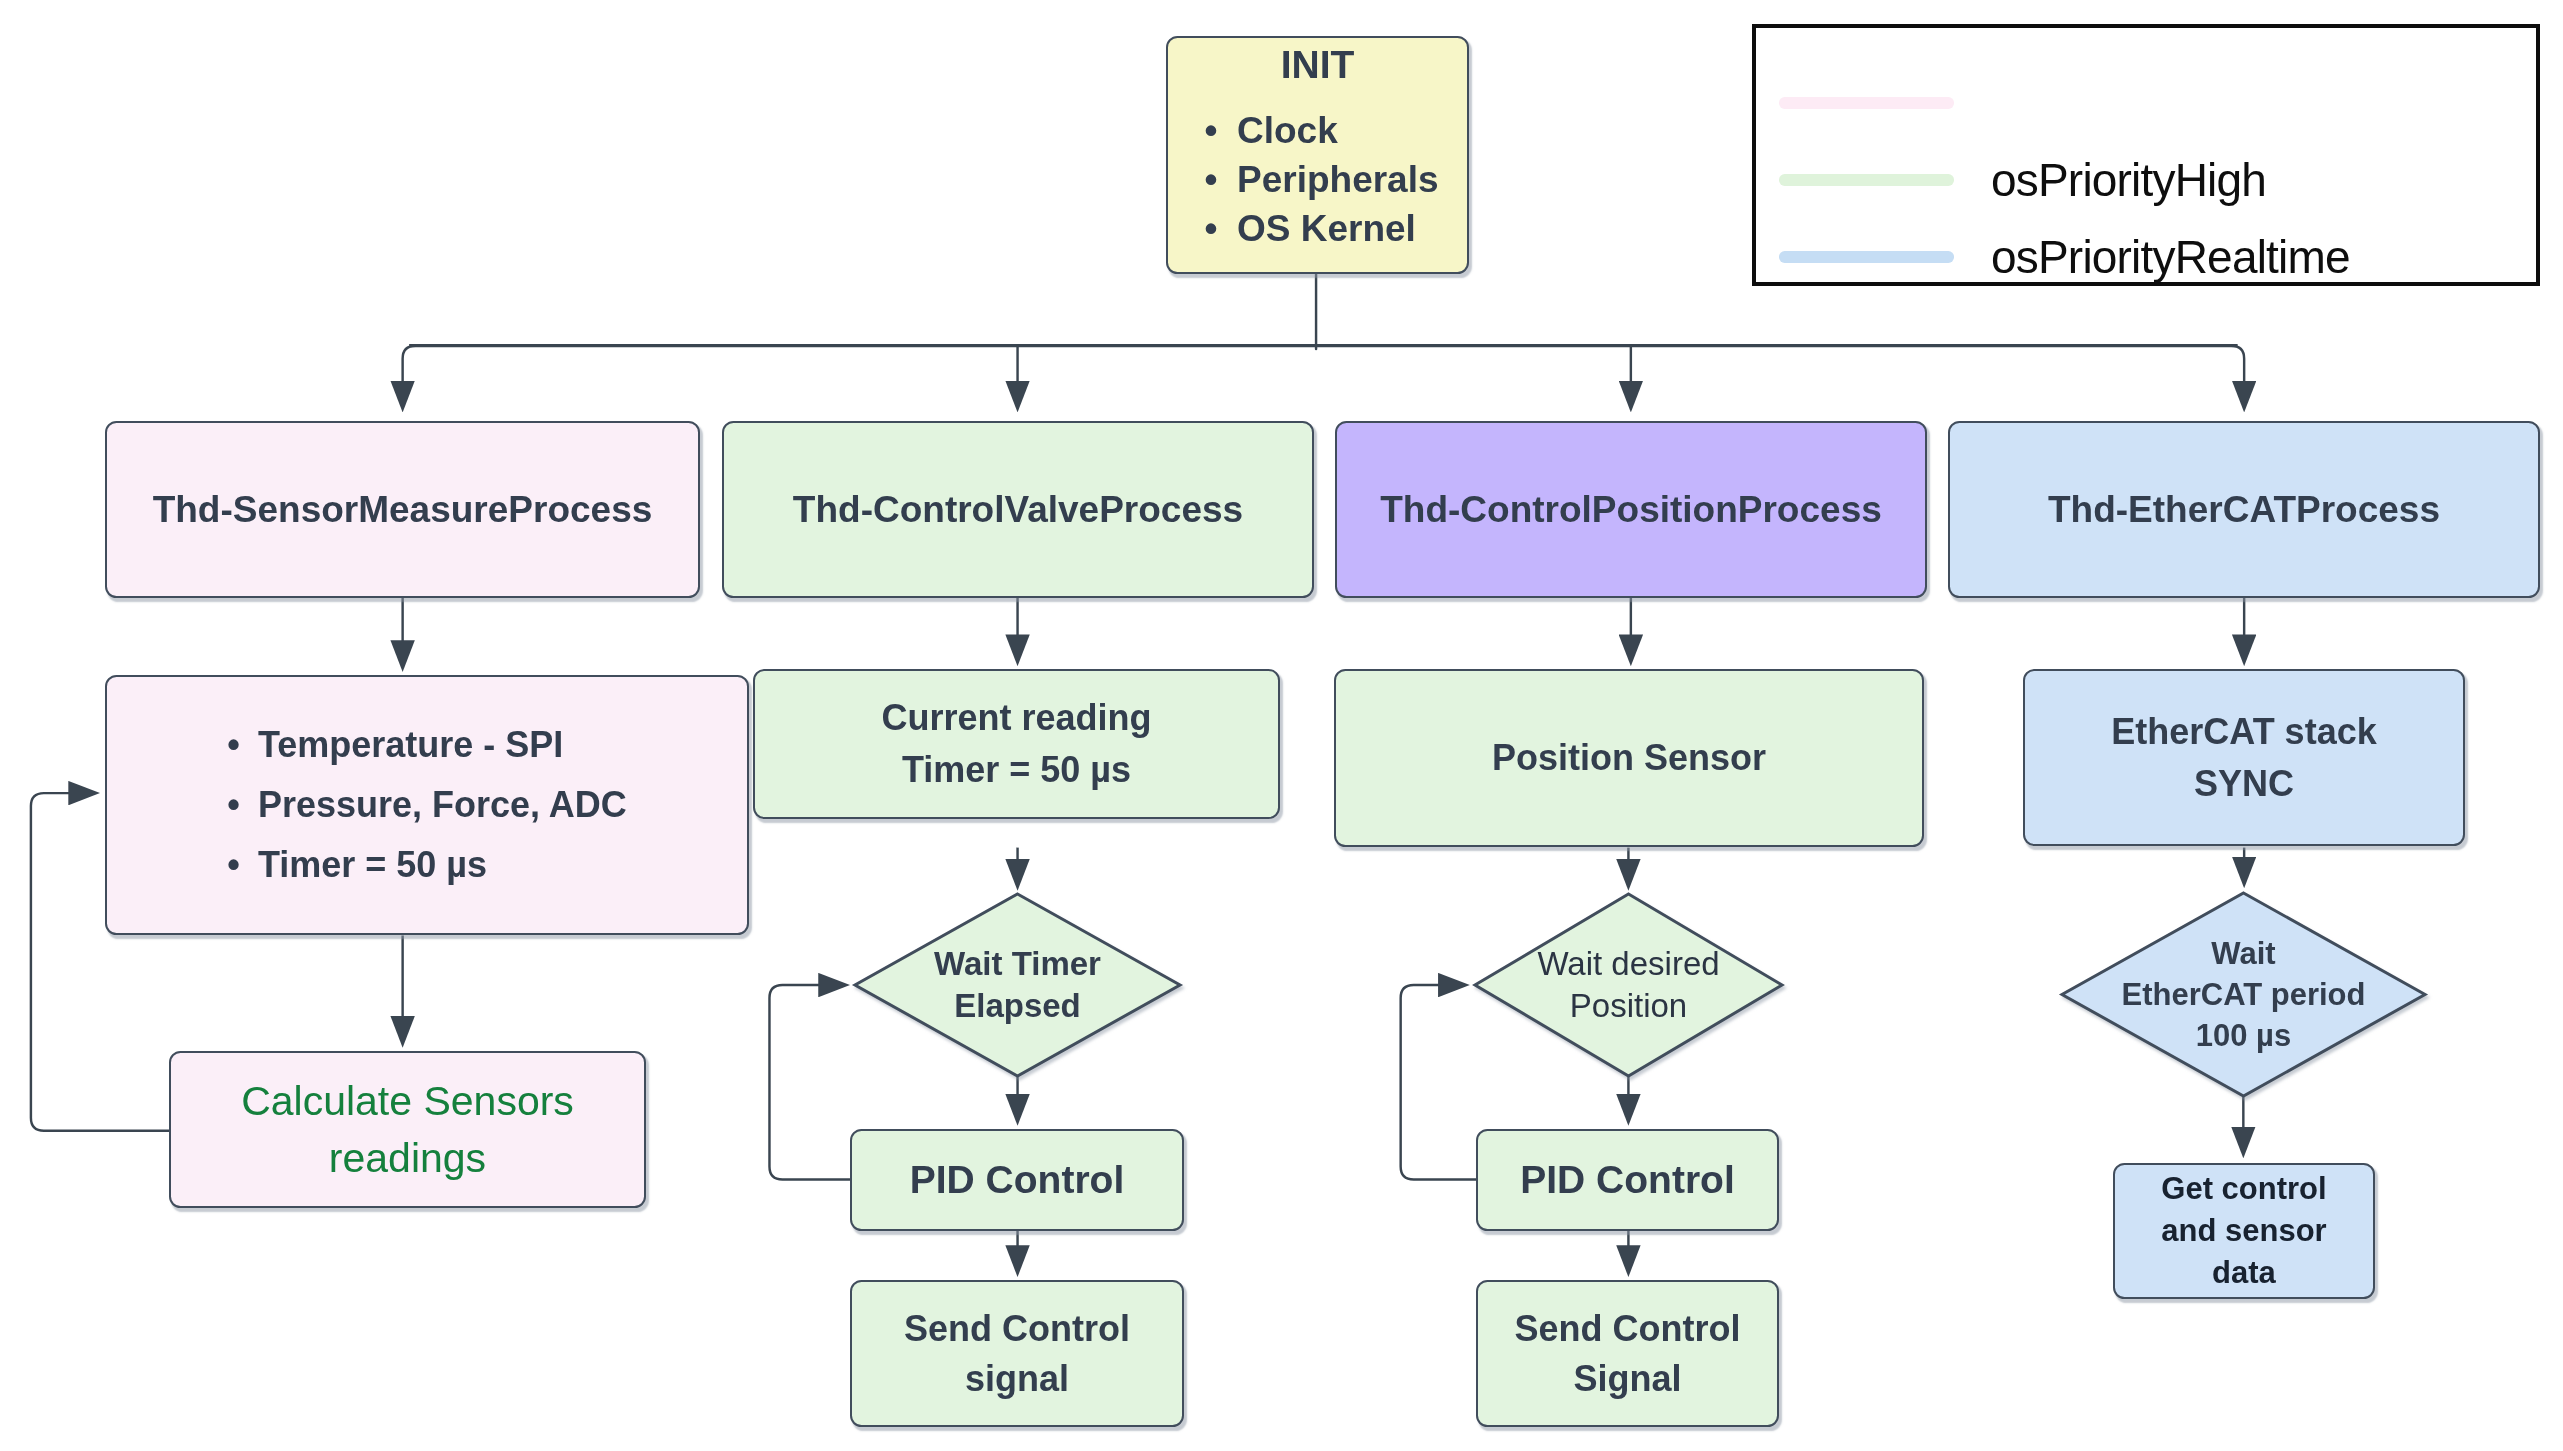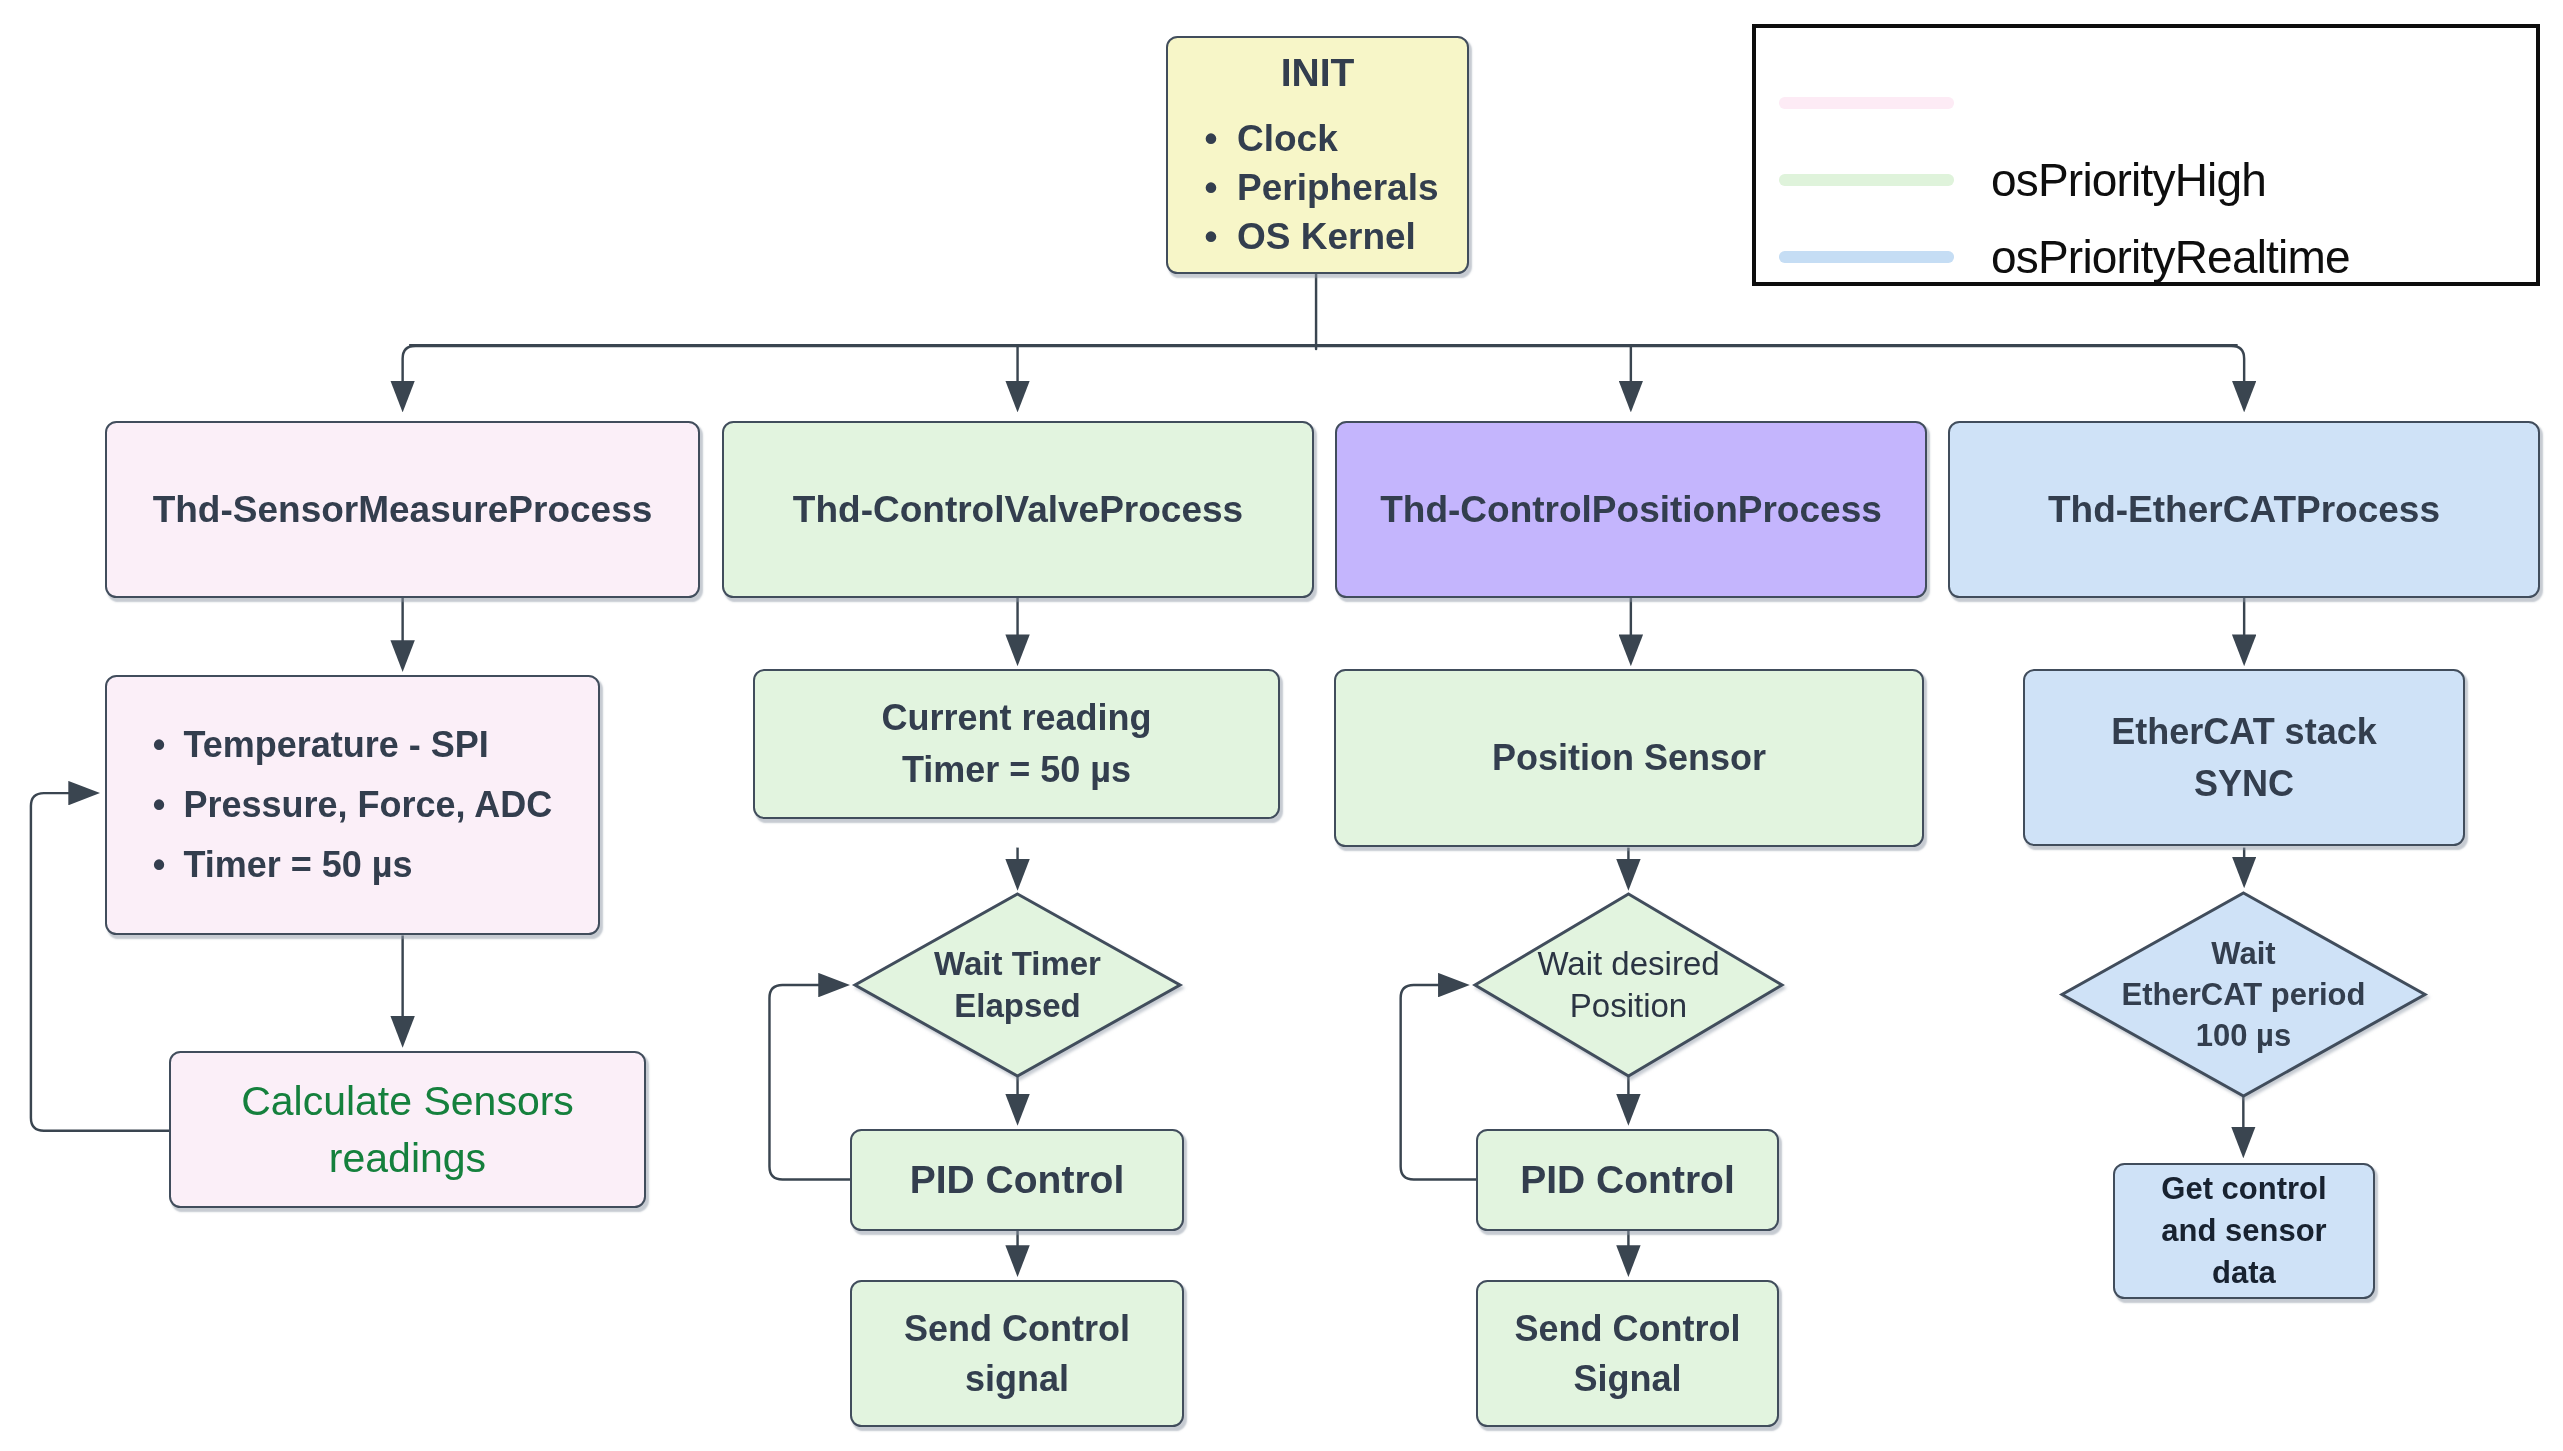--- a/index.html
+++ b/index.html
@@ -17,21 +17,21 @@
     box-shadow:2.4px 3.3px 1.6px rgba(141,152,166,0.5);box-sizing:border-box;
   }
   .thread-label{font-weight:bold;font-size:37px;letter-spacing:0px;}
   .pre{white-space:pre-line;}
   .b-bold{font-weight:bold;font-size:36px;line-height:52px;}
   .pid-label{font-weight:bold;font-size:39px;}
   .send-label{font-weight:bold;font-size:36px;line-height:50px;}
   .calc-label{font-weight:normal;font-size:41px;line-height:57px;color:#15803d;}
   .get-label{font-weight:bold;font-size:31px;line-height:42px;color:#182230;}
   
-  #init{flex-direction:column;justify-content:flex-start;padding-top:13px;}
+  #init{flex-direction:column;justify-content:flex-start;padding-top:5px;}
   #init .init-title{font-weight:bold;font-size:39px;margin-bottom:6.5px;}
   #init ul{list-style:none;margin:12px;padding:0 0 0 8.1px;text-align:left;}
   #init li{font-weight:bold;font-size:37px;line-height:49px;}
   #init li::before{content:"\2022";margin-right:19.5px;}
   
   #b1 ul{list-style:none;margin:0;padding:0;text-align:left;}
   #b1 li{font-weight:bold;font-size:36px;line-height:60px;}
   #b1 li::before{content:"\2022";margin-right:18px;}
   
   .diamond{position:absolute;z-index:2;}
@@ -119,21 +119,21 @@
   <div class="node" style="left: 722px; top: 421px; width: 592px; height: 177px; background-color: rgb(226, 244, 223); border-color: rgb(65, 77, 92);">
     <div class="thread-label">Thd-ControlValveProcess</div>
   </div>
   <div class="node" style="left: 1335px; top: 421px; width: 592px; height: 177px; background-color: #c4b5fd; border-color: rgb(65, 77, 92);">
     <div class="thread-label">Thd-ControlPositionProcess</div>
   </div>
   <div class="node" style="left: 1948px; top: 421px; width: 592px; height: 177px; background-color: rgb(207, 226, 247); border-color: rgb(65, 77, 92);">
     <div class="thread-label">Thd-EtherCATProcess</div>
   </div>
 
-  <div class="node" id="b1" style="left: 105px; top: 675px; width: 495px; height: 260px; background-color: rgb(251, 239, 248); border-color: rgb(65, 77, 92);">
+  <div class="node" id="b1" style="left: 105px; top: 675px; width: 644px; height: 260px; background-color: rgb(251, 239, 248); border-color: rgb(65, 77, 92);">
     <ul>
       <li>Temperature - SPI</li>
       <li>Pressure, Force, ADC</li>
       <li>Timer = 50 µs</li>
     </ul>
   </div>
   <div class="node" style="left: 169px; top: 1051px; width: 477px; height: 157px; background-color: rgb(251, 239, 248); border-color: rgb(65, 77, 92);">
     <div class="calc-label pre">Calculate Sensors
 readings</div>
   </div>

